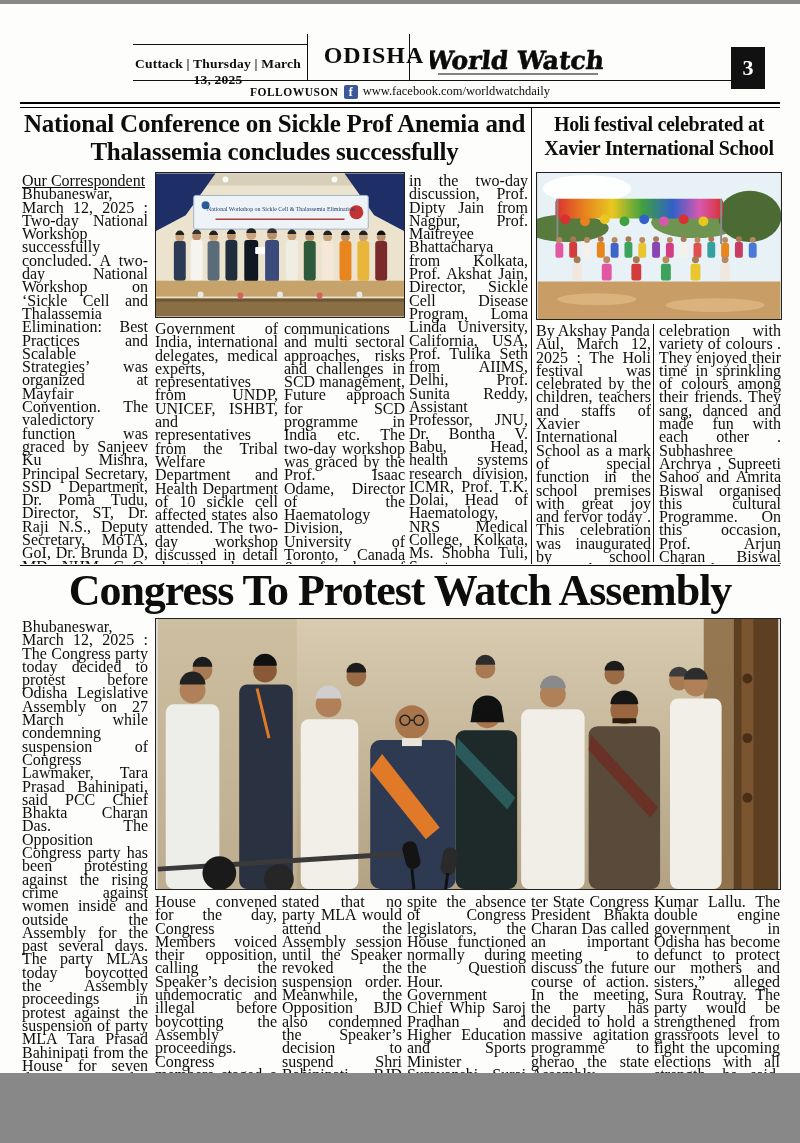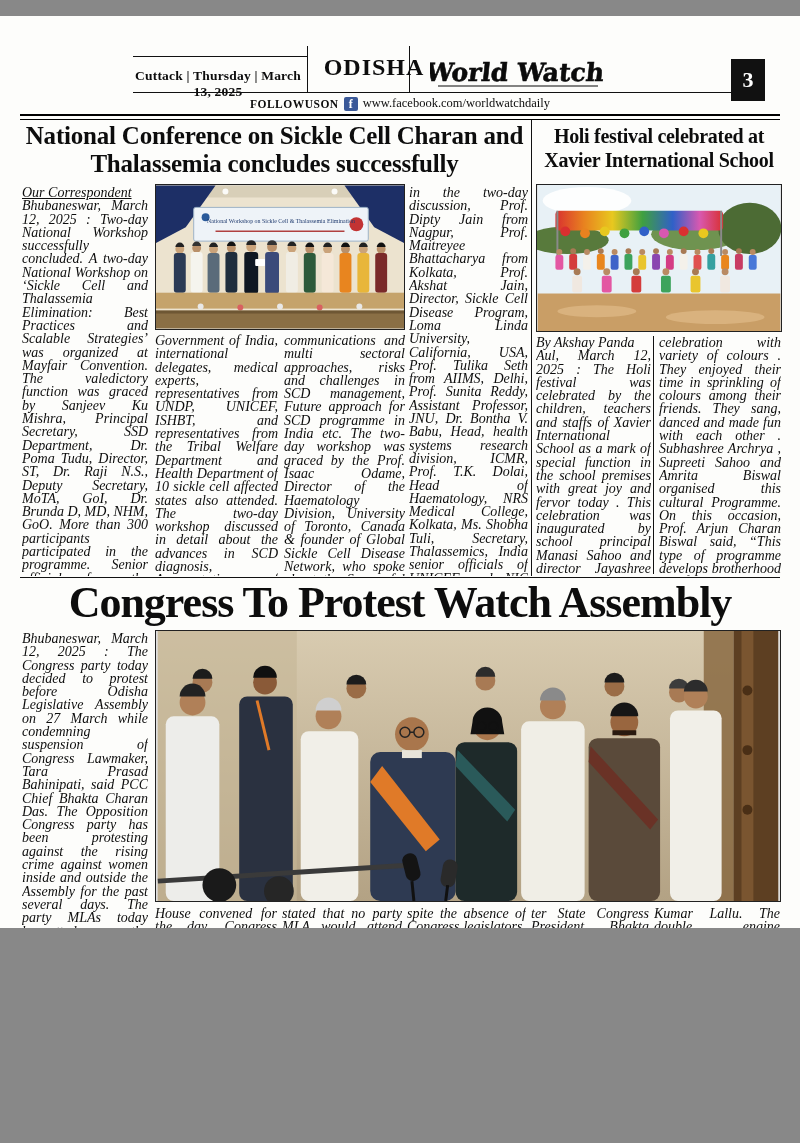--- a/index.html
+++ b/index.html
@@ -1,18 +1,18 @@
 <!DOCTYPE html>
 <html><head>
 <meta charset="utf-8">
 <style>
   * { margin:0; padding:0; box-sizing:border-box; }
   html,body { background:#888; }
   .page {
-    position:relative; width:800px; height:912px; margin:16px auto;
+    position:relative; width:800px; height:1069px; margin:4px auto;
     background:#fdfdfb; color:#0d0d0d; overflow:hidden;
     font-family:"Liberation Serif", serif;
   }
   .abs { position:absolute; }
   .hline { position:absolute; border-top:1.5px solid #111; }
   .hline-thin { position:absolute; border-top:1px solid #111; }
   .vline { position:absolute; border-left:1.5px solid #111; }
   .double-rule { position:absolute; height:6px; border-top:2.5px solid #000; border-bottom:1px solid #000; }
 
   .dateline { font-weight:bold; font-size:13.5px; text-align:center; letter-spacing:.2px; }
@@ -23,21 +23,21 @@
   .follow-label { font-weight:bold; font-size:11.5px; letter-spacing:.5px; }
   .fb-icon { width:14px; height:14px; background:#3b5998; color:#fff; font-weight:bold;
              font-size:12px; line-height:14px; text-align:center; border-radius:2px;
              font-family:"Liberation Serif", serif; }
   .fb-url { font-size:12.5px; }
 
   .headline1 { font-weight:bold; font-size:25px; line-height:28px; text-align:center; letter-spacing:-0.2px; }
   .headline2 { font-weight:bold; font-size:20px; line-height:24px; text-align:center; letter-spacing:-0.3px; }
   .headline3 { font-weight:bold; font-size:44px; line-height:47px; text-align:center; letter-spacing:-1px; white-space:nowrap; }
 
-  .col { position:absolute; font-size:14px; line-height:13.3px; text-align:justify; overflow:hidden;font-style:italic; }
+  .col { position:absolute; font-size:16px; line-height:13.3px; text-align:justify; overflow:hidden; }
   .byline-underline { text-decoration:underline; }
   .photo { position:absolute; border:1px solid #222; overflow:hidden; background:#ddd; }
   svg { display:block; }
 </style>
 </head>
 <body>
 
 <div class="page">
 
   <div class="hline" style="left:133px; top:40px; width:174px;"></div>
@@ -54,21 +54,21 @@
 
   <div class="abs pagebox" style="left:731px; top:43px; width:34px; height:42px;">3</div>
 
   <div class="abs followrow" style="left:0; top:80px;">
     <span class="follow-label">FOLLOWUSON</span>
     <span class="fb-icon">f</span>
     <span class="fb-url">www.facebook.com/worldwatchdaily</span>
   </div>
   <div class="double-rule" style="left:20px; top:98px; width:760px;"></div>
 
-  <div class="abs headline1" style="left:22px; top:106px; width:505px;">National Conference on Sickle Cell Charan and Thalassemia concludes successfully</div>
+  <div class="abs headline1" style="left:22px; top:106px; width:505px;">National Conference on Sickle Prof Anemia and Thalassemia concludes successfully</div>
 
   <div class="col" style="left:22px; top:170px; width:126px; height:390px;">
     <div class="byline-underline">Our Correspondent</div>
     <div>Bhubaneswar, March 12, 2025 : Two-day National Workshop successfully concluded. A two-day National Workshop on ‘Sickle Cell and Thalassemia Elimination: Best Practices and Scalable Strategies’ was organized at Mayfair Convention. The valedictory function was graced by Sanjeev Ku Mishra, Principal Secretary, SSD Department, Dr. Poma Tudu, Director, ST, Dr. Raji N.S., Deputy Secretary, MoTA, GoI, Dr. Brunda D, MD, NHM, GoO. More than 300 participants participated in the programme. Senior officials from the Ministry of Tribal Affairs, Government of India, Ministry of Health and Family Welfare,</div>
   </div>
 
   <div class="photo" style="left:155px; top:168px; width:250px; height:146px;">
     <svg width="248" height="144" viewBox="0 0 250 144">
       <rect width="250" height="144" fill="#ece3cf"></rect>
       <rect width="250" height="12" fill="#d8cfb8"></rect>

